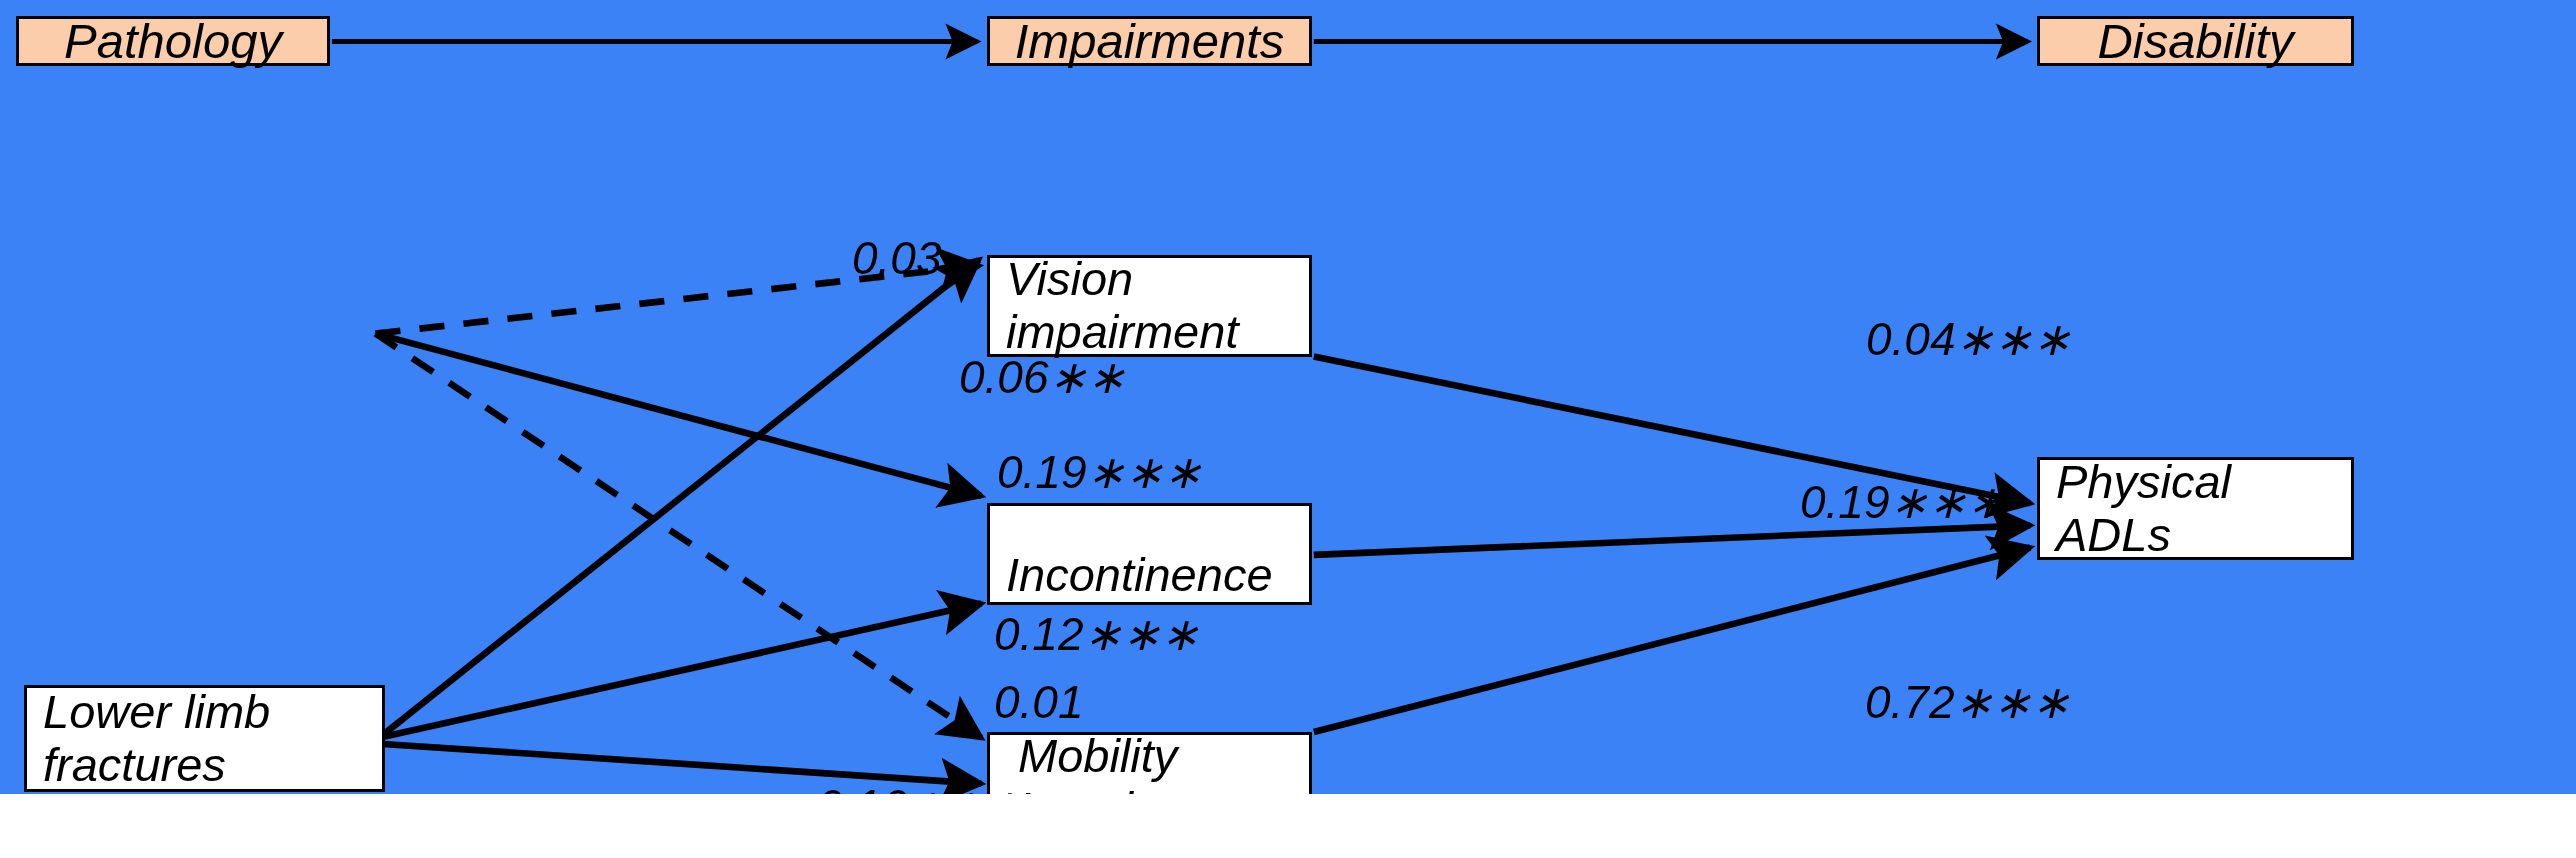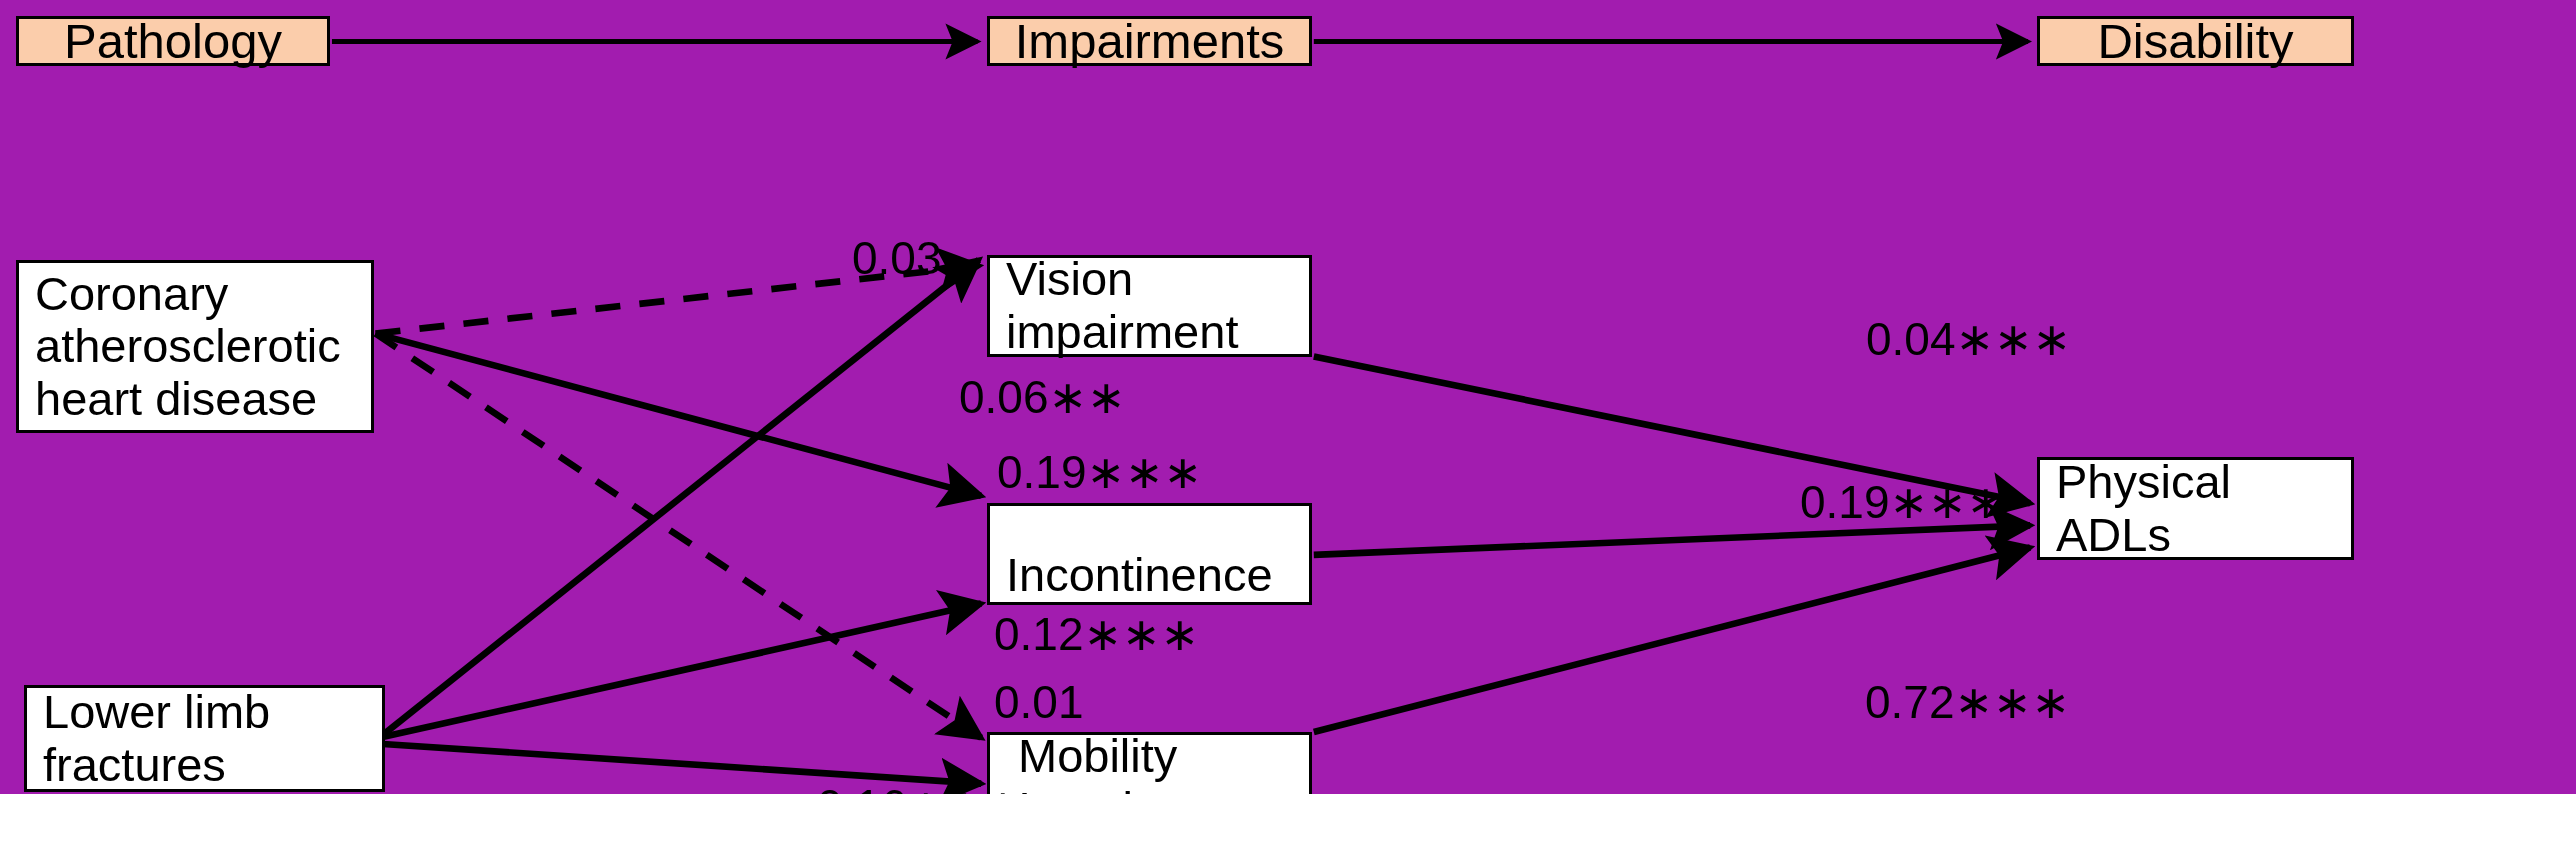--- a/index.html
+++ b/index.html
@@ -4,23 +4,24 @@
 <style>
   html, body {
     margin: 0;
     padding: 0;
     background: #ffffff;
   }
   #stage {
     position: relative;
     width: 2576px;
     height: 794px;
-    background: #a21caf;
+    background: #3b82f6;
     font-family: "Liberation Sans", sans-serif;
     overflow: hidden;
+    font-style: italic;
   }
   #edge-layer {
     position: absolute;
     left: 0;
     top: 0;
     width: 2576px;
     height: 859px;
     pointer-events: none;
   }
   .node {
@@ -98,24 +99,20 @@
   </div>
 
   <div class="node stage-band" style="left:987px; top:16px; width:325px; height:50px;">
     <span class="node-label">Impairments</span>
   </div>
 
   <div class="node stage-band" style="left:2037px; top:16px; width:317px; height:50px;">
     <span class="node-label">Disability</span>
   </div>
 
-  <div class="node left-align" style="left:16px; top:260px; width:358px; height:173px;">
-    <span class="node-label">Coronary atherosclerotic
-heart disease</span>
-  </div>
 
   <div class="node left-align" style="left:16px; top:685px; width:361px; height:107px;margin-left:8px;">
     <span class="node-label">Lower limb fractures</span>
   </div>
 
   <div class="node left-align" style="left:987px; top:255px; width:325px; height:102px;">
     <span class="node-label">Vision impairment</span>
   </div>
 
   <div class="node left-align" style="left:987px; top:503px; width:325px; height:102px;align-items:flex-end;">
@@ -125,21 +122,21 @@
   <div class="node left-align" style="left:987px; top:732px; width:325px; height:102px;padding-left:12px;">
     <span class="node-label">Mobility Impairment</span>
   </div>
 
   <div class="node" style="left:2037px; top:457px; width:317px; height:103px; justify-content:flex-end;">
     <span class="node-label">Physical ADLs</span>
   </div>
 
   <span class="edge-label" style="left:852px; top:235px;">0.03</span>
 
-  <span class="edge-label" style="left:959px; top:354px;margin-top:20px;">0.06∗∗</span>
+  <span class="edge-label" style="left:959px; top:354px;">0.06∗∗</span>
 
   <span class="edge-label" style="left:997px; top:449px;">0.19∗∗∗</span>
 
   <span class="edge-label" style="left:994px; top:611px;">0.12∗∗∗</span>
 
   <span class="edge-label" style="left:987px; top:679px;margin-left:7px;">0.01</span>
 
   <span class="edge-label" style="left:817px; top:783px;">0.16∗∗∗</span>
 
   <span class="edge-label" style="left:1866px; top:316px;">0.04∗∗∗</span>

